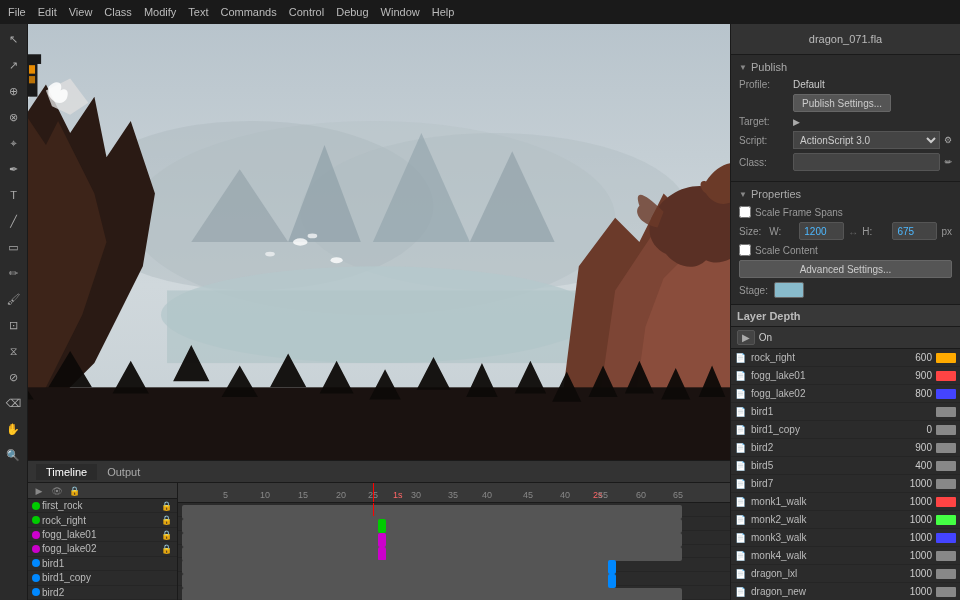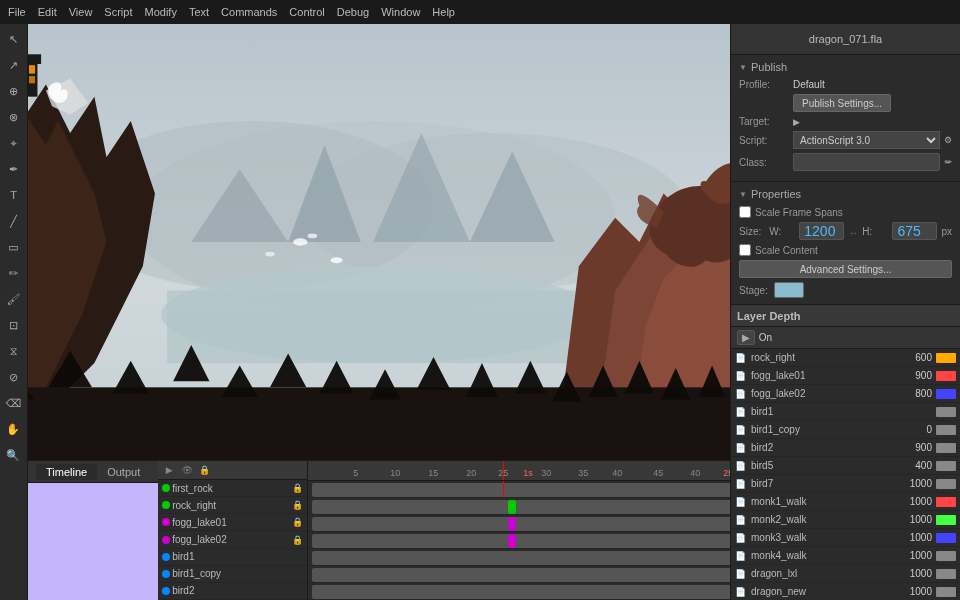--- a/index.html
+++ b/index.html
@@ -86,21 +86,21 @@
       position: relative;
       overflow: hidden;
     }
 
     
     .timeline-area {
       height: 140px;
       background: #c4b5fd;
       border-top: 1px solid #1a1a1a;
       display: flex;
-      flex-direction: row;
+      flex-direction: column;
       flex-shrink: 0;
     }
 
     .timeline-tabs {
       height: 22px;
       background: #333;
       display: flex;
       align-items: center;
       padding: 0 8px;
       gap: 0;
@@ -347,21 +347,21 @@
       display: flex;
       align-items: center;
       gap: 4px;
       margin-bottom: 4px;
     }
     .size-label { font-size: 10px; color: #999; width: 30px; }
     .size-input {
       background: #444;
       border: 1px solid #555;
       color: #4db8ff;
-      font-size: 14px;
+      font-size: 10px;
       padding: 1px 4px;
       height: 18px;
       width: 45px;
       border-radius: 2px;
     }
     .size-sep { font-size: 10px; color: #666; }
     .size-unit { font-size: 10px; color: #999; }
 
     .stage-color-row {
       display: flex;
@@ -467,21 +467,21 @@
     ::-webkit-scrollbar-track { background: #2b2b2b; }
     ::-webkit-scrollbar-thumb { background: #555; border-radius: 3px; }
   </style>
 </head>
 <body>
 
 <div class="menu-bar">
   <span>File</span>
   <span>Edit</span>
   <span>View</span>
-  <span>Script</span>
+  <span>Class</span>
   <span>Modify</span>
   <span>Text</span>
   <span>Commands</span>
   <span>Control</span>
   <span>Debug</span>
   <span>Window</span>
   <span>Help</span>
 </div>
 
 <div class="main-area">

